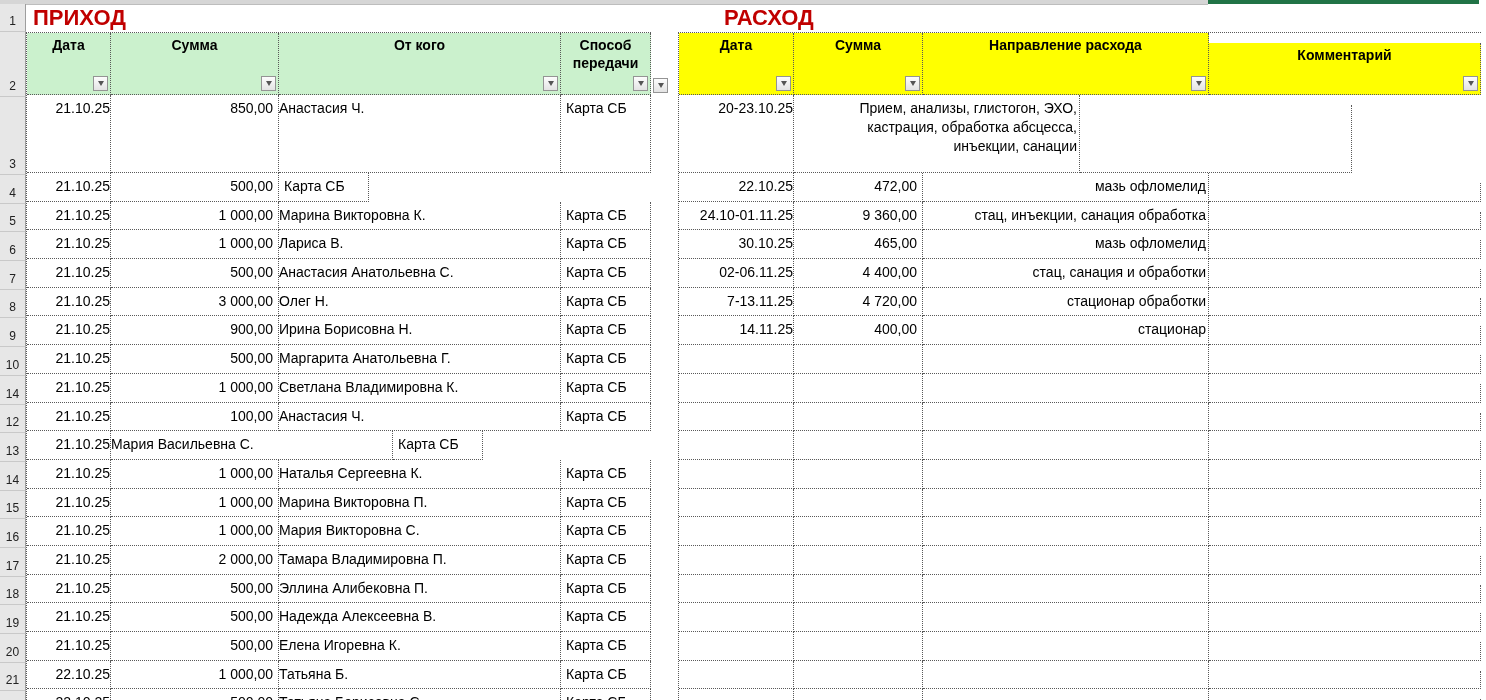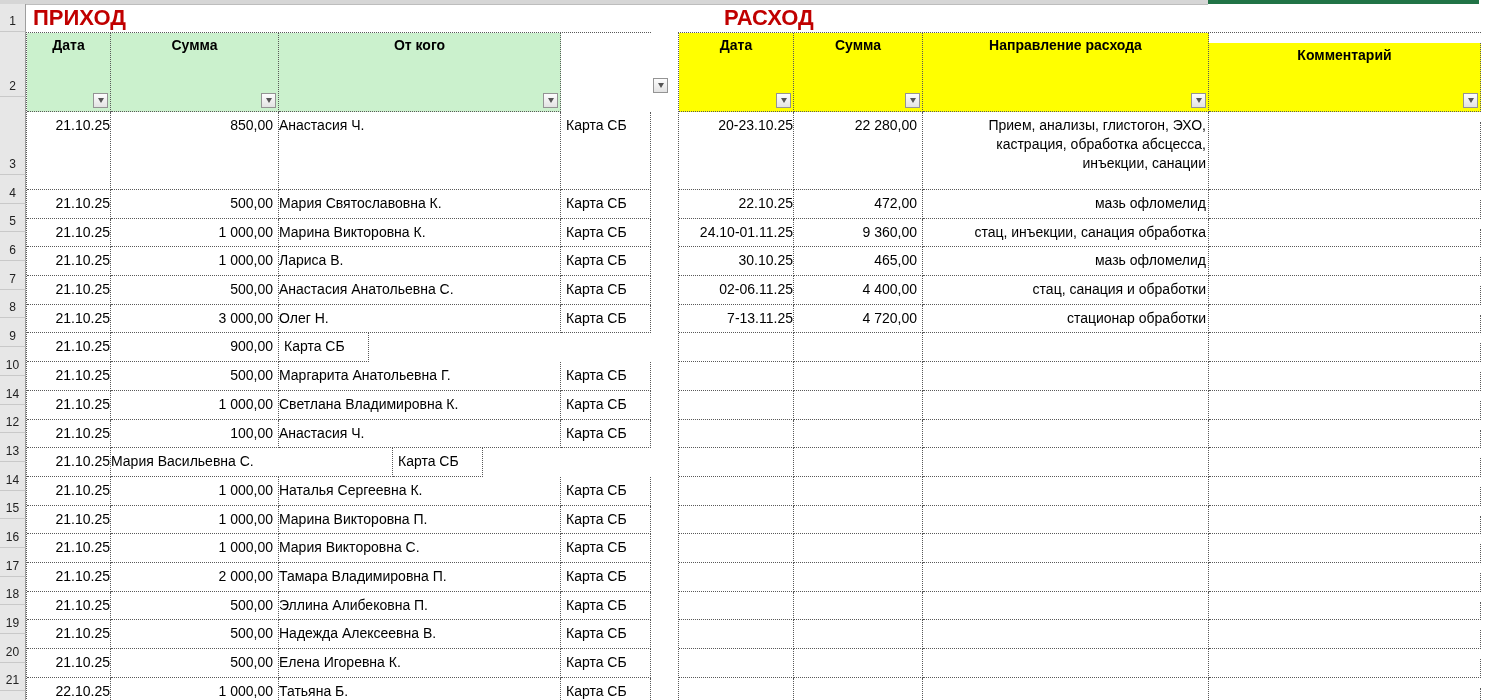--- a/index.html
+++ b/index.html
@@ -32,21 +32,21 @@
   }
   #income-title { left:33px; }
   #expense-title { left:684px;margin-left:40px; }
 
   
   .tbl { position:absolute; top:32px; border-top:1px dotted #595959; border-left:1px dotted #595959; }
   #income-table { left:26px; width:624px; }
   #expense-table { left:678px; width:802px; }
 
   .hrow, .trow { display:flex; box-sizing:border-box; }
-  .hrow { height:79px; }
+  .hrow { height:62px; }
   .trow { height:28.7px; }
   .rows > .trow:nth-child(1) { height:78px; }
 
   .cell {
     box-sizing:border-box; overflow:hidden;
     border-right:1px dotted #595959; border-bottom:1px dotted #595959;
     font-size:14px; line-height:19px; padding-top:4px;
     white-space:normal;
   }
   .hcell {
@@ -132,33 +132,38 @@
         <span class="fbtn">
             <span class="fbtn-arrow"></span>
           </span>
       </div>
       <div class="cell hcell g ic3">
         <span>От кого</span>
         <span class="fbtn">
             <span class="fbtn-arrow"></span>
           </span>
       </div>
+      <div class="cell hcell g ic4">
+        <span>Способ передачи</span>
+        <span class="fbtn">
+            <span class="fbtn-arrow"></span>
+          </span>
+      </div>
     </div>
     <div class="rows">
 
     <div class="trow">
         <div class="cell ic1">21.10.25</div>
         <div class="cell ic2">850,00</div>
         <div class="cell ic3">Анастасия Ч.</div>
         <div class="cell ic4">Карта СБ</div>
       </div>
         <div class="trow">
         <div class="cell ic1">21.10.25</div>
         <div class="cell ic2">500,00</div>
-        <div class="cell ic3">Мария Святославовна К.</div>
         <div class="cell ic4">Карта СБ</div>
       </div>
         <div class="trow">
         <div class="cell ic1">21.10.25</div>
         <div class="cell ic2">1 000,00</div>
         <div class="cell ic3">Марина Викторовна К.</div>
         <div class="cell ic4">Карта СБ</div>
       </div>
         <div class="trow">
         <div class="cell ic1">21.10.25</div>
@@ -174,20 +179,21 @@
       </div>
         <div class="trow">
         <div class="cell ic1">21.10.25</div>
         <div class="cell ic2">3 000,00</div>
         <div class="cell ic3">Олег Н.</div>
         <div class="cell ic4">Карта СБ</div>
       </div>
         <div class="trow">
         <div class="cell ic1">21.10.25</div>
         <div class="cell ic2">900,00</div>
+        <div class="cell ic3">Ирина Борисовна Н.</div>
         <div class="cell ic4">Карта СБ</div>
       </div>
         <div class="trow">
         <div class="cell ic1">21.10.25</div>
         <div class="cell ic2">500,00</div>
         <div class="cell ic3">Маргарита Анатольевна Г.</div>
         <div class="cell ic4">Карта СБ</div>
       </div>
         <div class="trow">
         <div class="cell ic1">21.10.25</div>
@@ -291,21 +297,20 @@
         <span>Комментарий</span>
         <span class="fbtn">
             <span class="fbtn-arrow"></span>
           </span>
       </div>
     </div>
     <div class="rows">
 
     <div class="trow">
         <div class="cell ec1">20-23.10.25</div>
-        <div class="cell ec2">22 280,00</div>
         <div class="cell ec3">Прием, анализы, глистогон, ЭХО, кастрация, обработка абсцесса, инъекции, санации</div>
         <div class="cell ec4"></div>
       </div>
         <div class="trow">
         <div class="cell ec1">22.10.25</div>
         <div class="cell ec2">472,00</div>
         <div class="cell ec3">мазь офломелид</div>
         <div class="cell ec4"></div>
       </div>
         <div class="trow">
@@ -326,20 +331,26 @@
         <div class="cell ec3">стац, санация и обработки</div>
         <div class="cell ec4"></div>
       </div>
         <div class="trow">
         <div class="cell ec1">7-13.11.25</div>
         <div class="cell ec2">4 720,00</div>
         <div class="cell ec3">стационар обработки</div>
         <div class="cell ec4"></div>
       </div>
         <div class="trow">
+        <div class="cell ec1">14.11.25</div>
+        <div class="cell ec2">400,00</div>
+        <div class="cell ec3">стационар</div>
+        <div class="cell ec4"></div>
+      </div>
+        <div class="trow">
         <div class="cell ec1"></div>
         <div class="cell ec2"></div>
         <div class="cell ec3"></div>
         <div class="cell ec4"></div>
       </div>
         <div class="trow">
         <div class="cell ec1"></div>
         <div class="cell ec2"></div>
         <div class="cell ec3"></div>
         <div class="cell ec4"></div>

